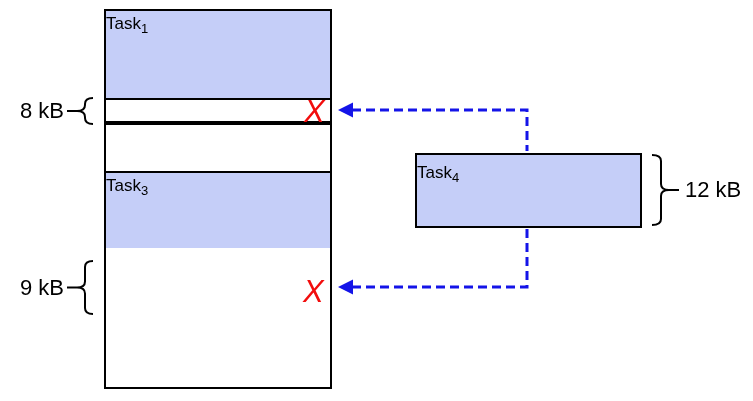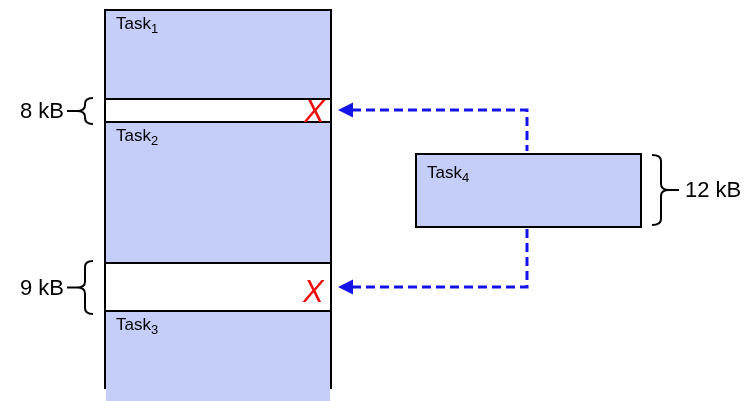--- a/index.html
+++ b/index.html
@@ -30,24 +30,24 @@
   .seg { width: 100%; box-sizing: border-box; }
   .block { background: var(--block-fill, #c5cef8); }
   .seg-task1 { height: 87px; }
   .seg-gap4  { height: 25px; background: #fff;
                border-top: 2px solid var(--block-border, #000);
                border-bottom: 2px solid var(--block-border, #000); }
   .seg-task2 { height: 139px; }
   .seg-gap8  { height: 50px; background: #fff;
                border-top: 2px solid var(--block-border, #000);
                border-bottom: 2px solid var(--block-border, #000); }
-  .seg-task3 { height: 92px; }
+  .seg-task3 { height: 75px; }
   .task-label {
     display: block;
-    padding: 3px 0 0 10px;
+    padding: 3px 0 0 0;
     font-size: 17px;
     line-height: 1.2;
   }
   .task-label sub { font-size: 13px; line-height: 0; }
   
   .task4 {
     position: absolute;
     left: 415px;
     top: 153px;
     width: 227px;
@@ -96,23 +96,20 @@
 </head>
 <body>
 
 <div class="stage">
 
   <div class="mem-col">
     <div class="seg block seg-task1">
       <span class="task-label"><span>Task</span><sub>1</sub></span>
     </div>
     <div class="seg seg-gap4"></div>
-    <div class="seg block seg-task2">
-      <span class="task-label"><span>Task</span><sub>2</sub></span>
-    </div>
     <div class="seg seg-gap8"></div>
     <div class="seg block seg-task3">
       <span class="task-label"><span>Task</span><sub>3</sub></span>
     </div>
   </div>
 
   <div class="task4">
     <span class="task-label"><span>Task</span><sub>4</sub></span>
   </div>
 

